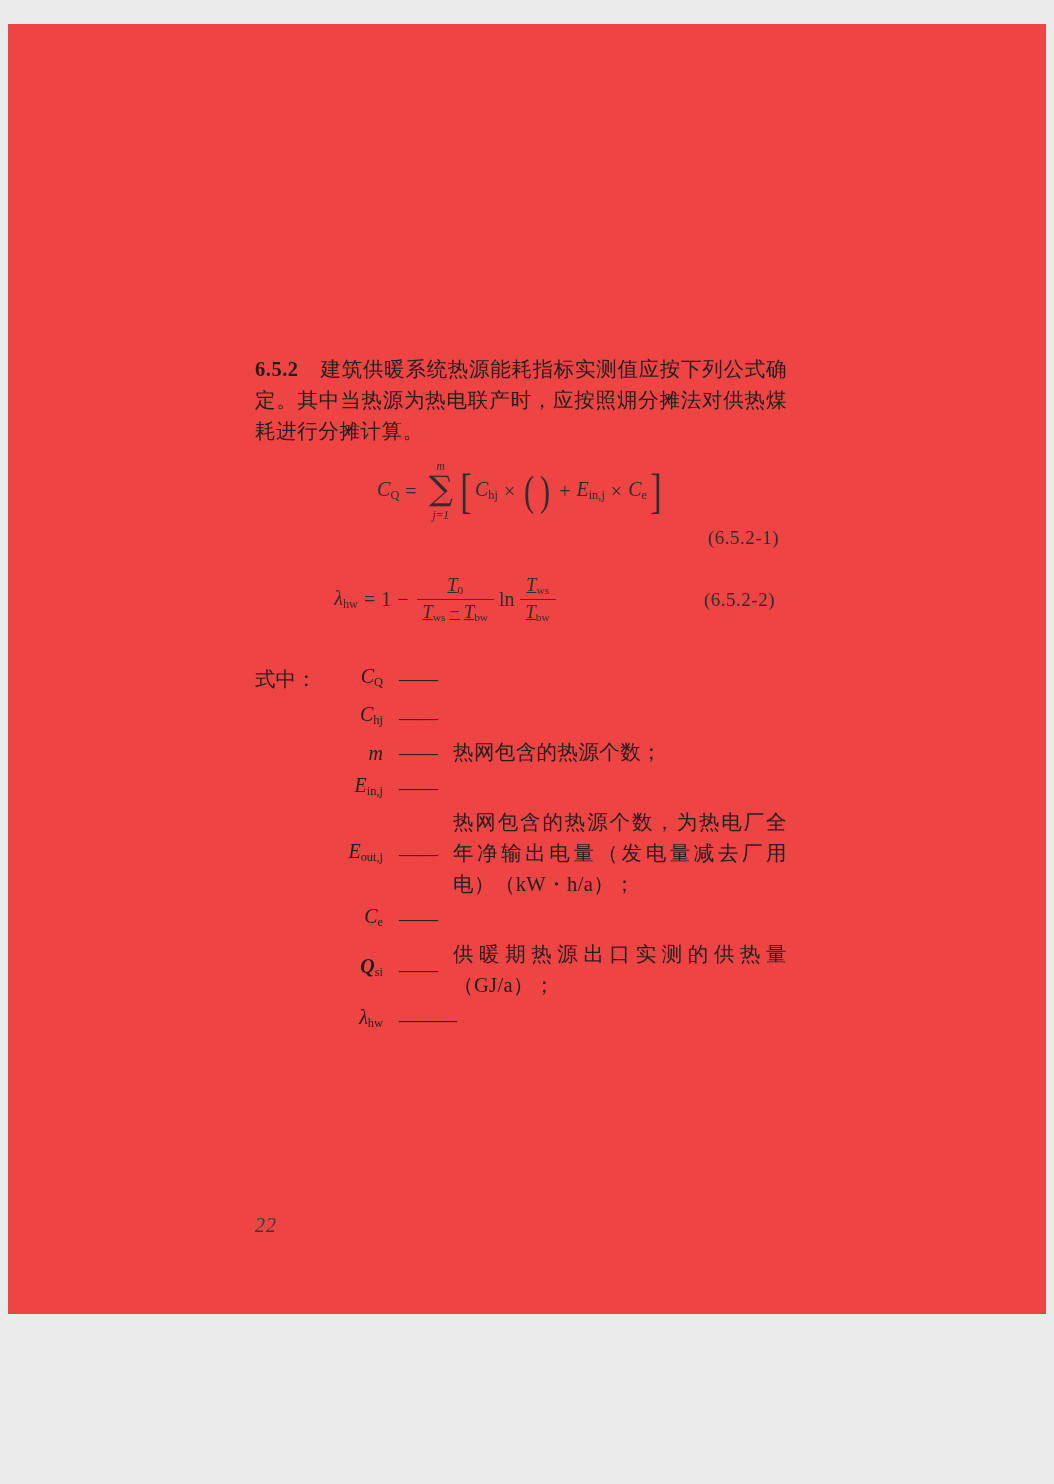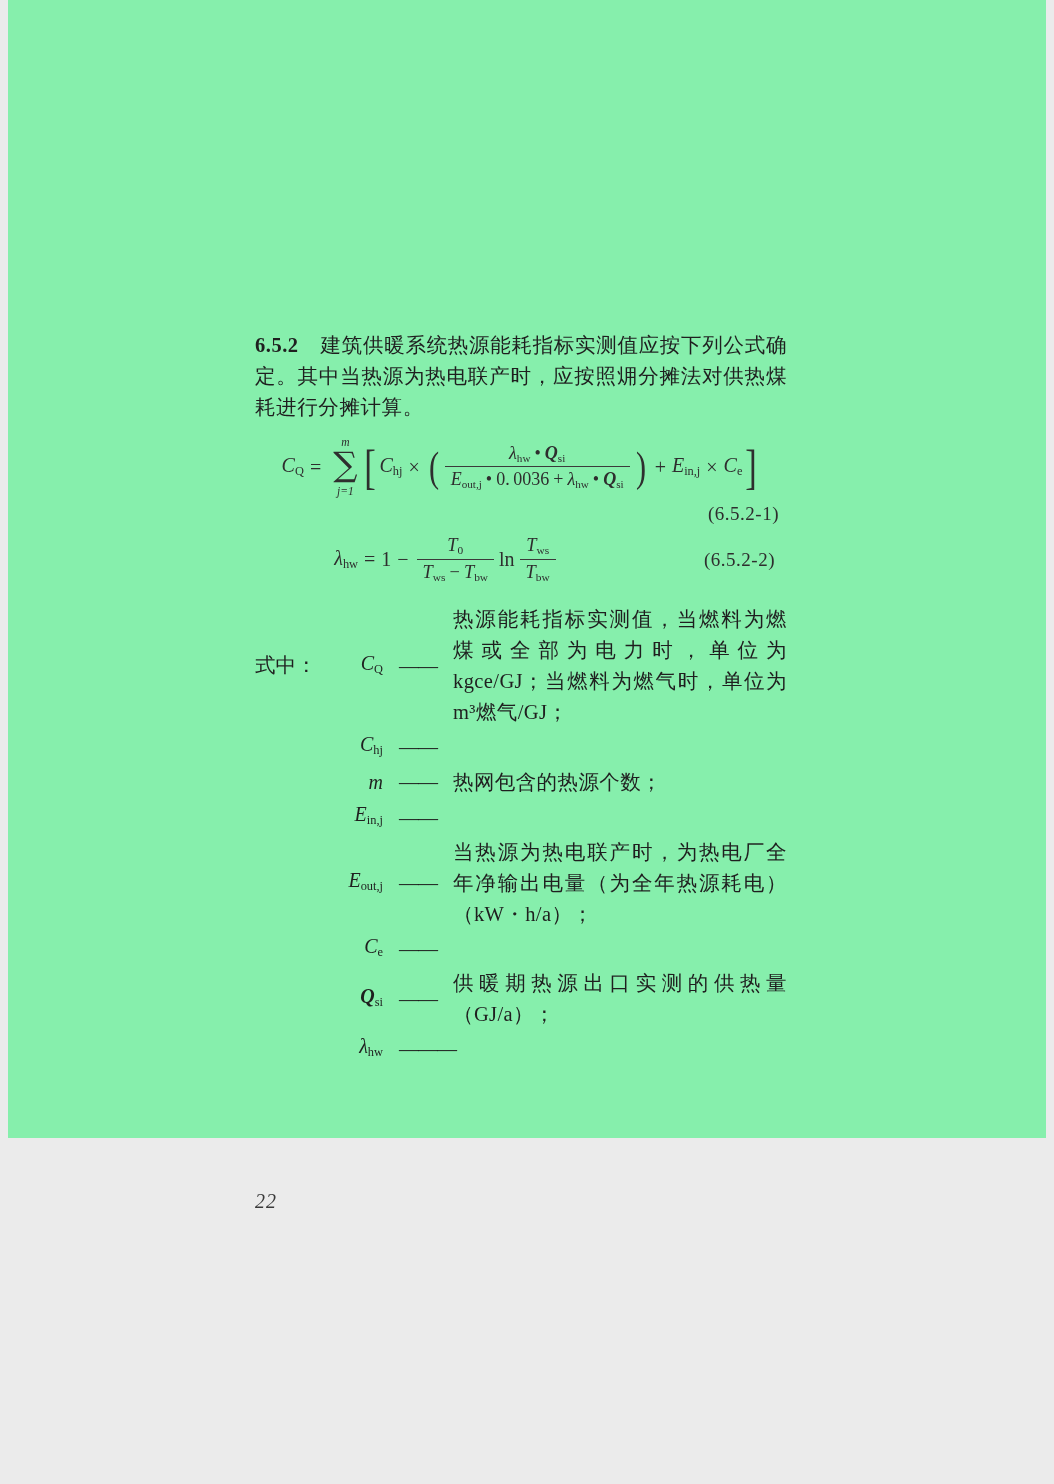--- a/index.html
+++ b/index.html
@@ -9,24 +9,24 @@
   }
   body {
     width: 1054px;
     height: 1484px;
     font-family: "Liberation Serif", "DejaVu Serif", serif;
     overflow: hidden;
   }
   #page {
     position: absolute;
     left: 8px;
-    top: 0;
+    top: 24px;
     width: 1038px;
-    height: 1138px;
-    background: #86efac;
+    height: 1290px;
+    background: #ef4444;
   }
   .content {
     position: absolute;
     left: 247px;
     top: 330px;
     width: 532px;
     color: #2b2b2b;
   }
 
   
@@ -122,21 +122,21 @@
     margin: 0 3px;
     line-height: 1.15;
   }
   .frac .num { padding: 0 6px 1px 6px; font-size: 0.92em; }
   .frac .den {
     padding: 2px 6px 0 6px;
     border-top: 1.4px solid #3a3a3a;
     font-size: 0.92em;
   }
   .frac.small .num, .frac.small .den { font-size: 0.9em; }
-  .frac.tight { margin: 0 2px; }
+  .frac.tight { margin: 16px 2px; text-decoration: underline; }
 
   
   .deflist {
     margin-top: 20px;
     font-size: 20.5px;
     line-height: 31px;
     color: #1f1f1f;
   }
   .defrow {
     display: flex;
@@ -206,28 +206,20 @@
           <span class="lim bot">j=1</span>
         </span>
 
         <span class="bigbr">[</span>
 
         <span><i class="v">C</i><sub class="s">hj</sub></span>
         <span class="op">×</span>
 
         <span class="bigpar">(</span>
 
-        <span class="frac small">
-          <span class="num">
-            <i class="v">λ</i><sub class="s">hw</sub><span class="opn">•</span><span class="bi">Q</span><sub class="s">si</sub>
-          </span>
-          <span class="den">
-            <i class="v">E</i><sub class="s">out,j</sub><span class="opn">•</span>0. 0036<span class="opn">+</span><i class="v">λ</i><sub class="s">hw</sub><span class="opn">•</span><span class="bi">Q</span><sub class="s">si</sub>
-          </span>
-        </span>
 
         <span class="bigpar">)</span>
         <span class="op">+</span>
         <span><i class="v">E</i><sub class="s">in,j</sub></span>
         <span class="op">×</span>
         <span><i class="v">C</i><sub class="s">e</sub></span>
 
         <span class="bigbr">]</span>
       </div>
       <div class="eqno">(6.5.2-1)</div>
@@ -255,21 +247,20 @@
         <span class="eqno inline">(6.5.2-2)</span>
       </div>
     </div>
 
     <div class="deflist">
 
       <div class="defrow first">
         <span class="lead">式中：</span>
         <span class="sym"><i class="v">C</i><sub class="s">Q</sub></span>
         <span class="dash">——</span>
-        <span class="body">热源能耗指标实测值，当燃料为燃煤或全部为电力时，单位为 kgce/GJ；当燃料为燃气时，单位为 m³燃气/GJ；</span>
       </div>
 
       <div class="defrow">
         <span class="lead"></span>
         <span class="sym"><i class="v">C</i><sub class="s">hj</sub></span>
         <span class="dash">——</span>
       </div>
 
       <div class="defrow">
         <span class="lead"></span>
@@ -281,21 +272,21 @@
       <div class="defrow">
         <span class="lead"></span>
         <span class="sym"><i class="v">E</i><sub class="s">in,j</sub></span>
         <span class="dash">——</span>
       </div>
 
       <div class="defrow">
         <span class="lead"></span>
         <span class="sym"><i class="v">E</i><sub class="s">out,j</sub></span>
         <span class="dash">——</span>
-        <span class="body">当热源为热电联产时，为热电厂全年净输出电量（为全年热源耗电）（kW・h/a）；</span>
+        <span class="body">热网包含的热源个数，为热电厂全年净输出电量（发电量减去厂用电）（kW・h/a）；</span>
       </div>
 
       <div class="defrow">
         <span class="lead"></span>
         <span class="sym"><i class="v">C</i><sub class="s">e</sub></span>
         <span class="dash">——</span>
       </div>
 
       <div class="defrow">
         <span class="lead"></span>

